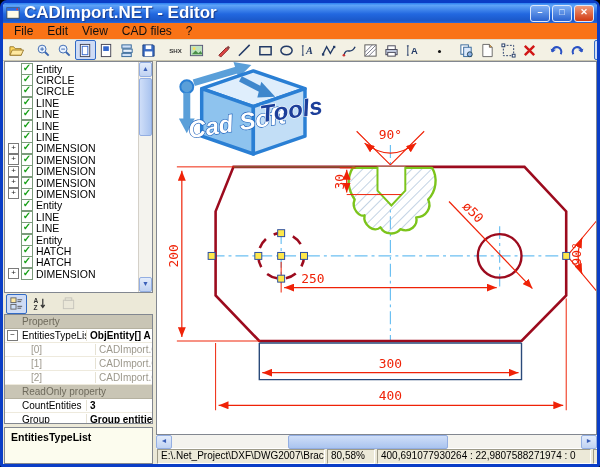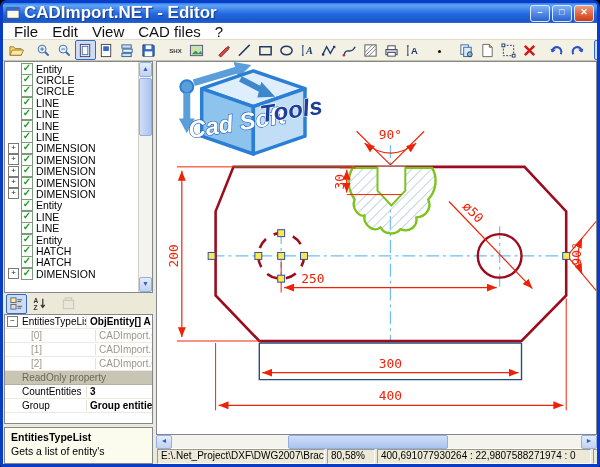--- a/index.html
+++ b/index.html
@@ -11,21 +11,21 @@
     background:linear-gradient(180deg,#2a80f2 0%,#5ea3f7 12%,#2268e0 55%,#1a57c8 90%,#2a6be0 100%);}
   .appicon{width:14px;height:14px;margin-right:4px;flex:none}
   .title-text{color:#fff;font-weight:bold;font-size:17px;flex:1;
     text-shadow:1px 1px 1px #1a3a8a;white-space:nowrap;overflow:hidden}
   .wbtn{width:18px;height:15px;margin-left:2px;flex:none;border:1px solid #dfe8fa;border-radius:3px;
     background:linear-gradient(180deg,#7fb0f5,#2a63d0);color:#fff;font-size:9px;line-height:13px;
     text-align:center;font-weight:bold}
   .wbtn.close{background:linear-gradient(180deg,#f09a7a,#d13a12)}
   
   .menubar{height:16px;flex:none;display:flex;align-items:center;padding-left:4px;
-    background:#ffffff;border-bottom:1px solid #e0dcc8;font-size:15px;color:#111}
+    background:#f97316;border-bottom:1px solid #e0dcc8;font-size:12px;color:#111}
   .mitem{padding:1px 7px}
   .toolbar{height:20px;flex:none;display:flex;align-items:center;padding-left:3px;
     background:#f3f1e4;border-bottom:1px solid #c8c4ae}
   .tbtn{width:19px;height:18px;flex:none;display:flex;align-items:center;justify-content:center;
     border:1px solid transparent;border-radius:2px}
   .tbtn[data-active="true"]{border-color:#316ac5;background:#cfdcf5}
   .tbtn[data-gap="true"]{margin-left:6px}
   .tbtn[data-disabled="true"]{opacity:.45}
   .tico{width:15px;height:15px}
   
@@ -564,20 +564,25 @@
           <span class="tbtn" data-gap="true" data-disabled="true">
             <svg class="tico" viewBox="0 0 16 16">
               <use href="#i-prop-pages"></use>
             </svg>
           </span>
 
       </div>
 
       <div class="pgrid">
 
+          <div class="prow" data-kind="category">
+            <span class="pexp"></span>
+            <span class="pname">Property</span>
+            <span class="pval"></span>
+          </div>
 
           <div class="prow" data-kind="row" data-exp="minus">
             <span class="pexp"></span>
             <span class="pname">EntitiesTypeList</span>
             <span class="pval">ObjEntity[] A ...</span>
           </div>
 
           <div class="prow" data-kind="subrow">
             <span class="pexp"></span>
             <span class="pname">[0]</span>
@@ -611,21 +616,20 @@
           <div class="prow" data-kind="row">
             <span class="pexp"></span>
             <span class="pname">Group</span>
             <span class="pval">Group entities</span>
           </div>
 
       </div>
 
       <div class="helpbox">
         <div class="helptitle">EntitiesTypeList</div>
-        <div>Gets a list of entity's</div>
       </div>
     </div>
 
     <div class="splitter"></div>
 
     <div class="rightcol">
       <div class="canvas">
         <svg class="cad" viewBox="153 57 442 376" preserveAspectRatio="none" xmlns="http://www.w3.org/2000/svg">
           <defs>
             <marker id="ar" viewBox="0 0 10 8" refX="10" refY="4" markerWidth="10" markerHeight="8" markerUnits="userSpaceOnUse" orient="auto-start-reverse">

